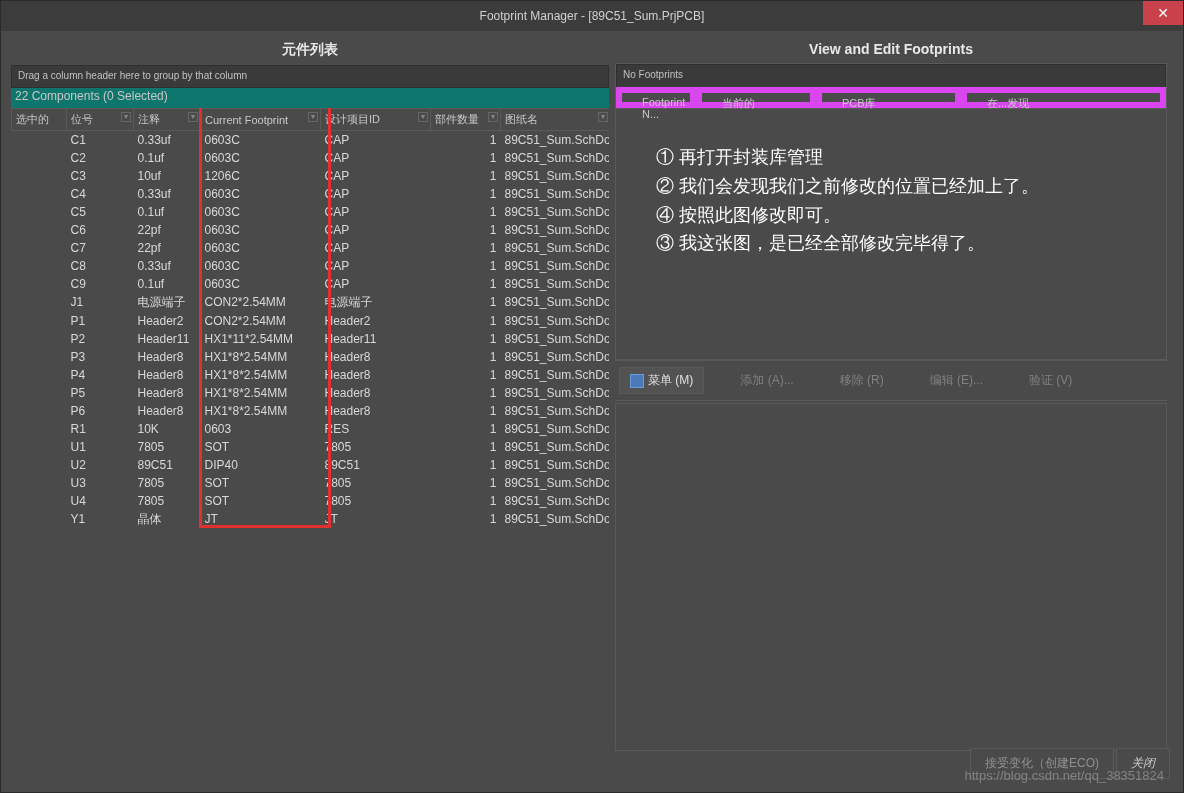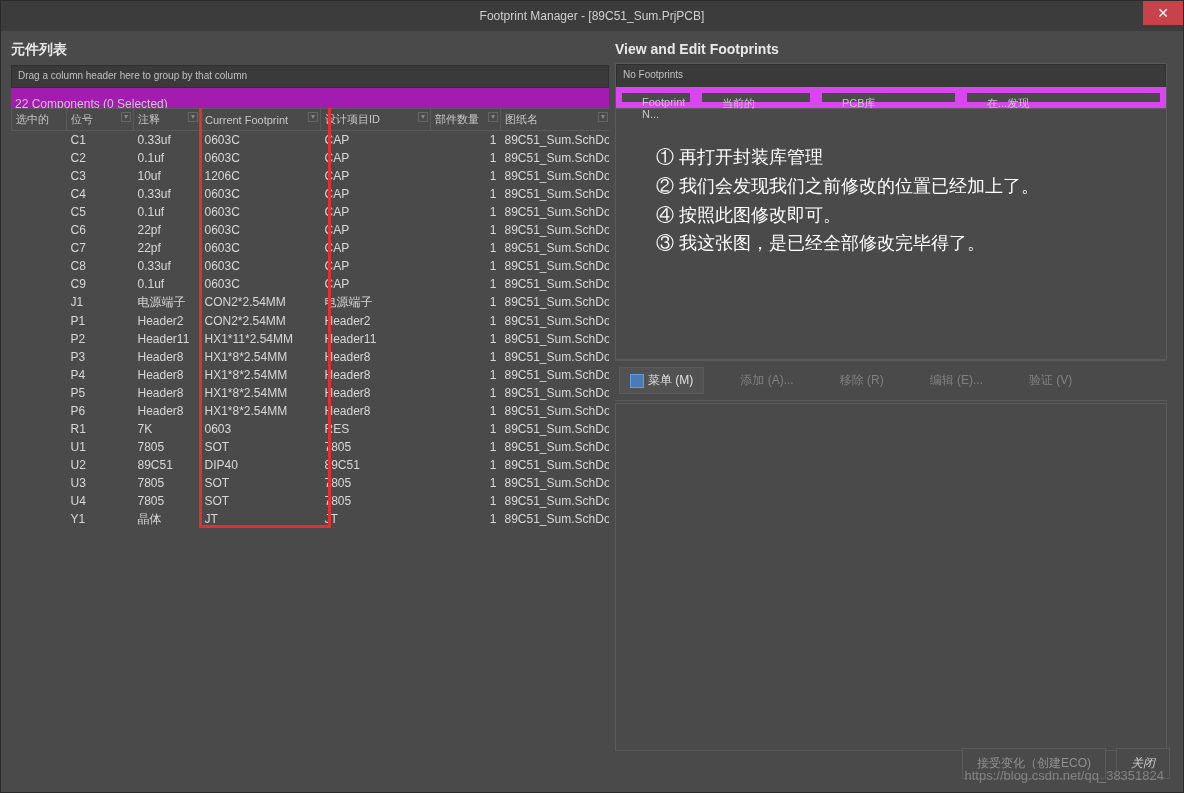--- a/index.html
+++ b/index.html
@@ -4,38 +4,38 @@
 <style>
 * { box-sizing: border-box; margin: 0; padding: 0; font-family: "Segoe UI", Tahoma, sans-serif; }
 body { background: #1a1a1a; width: 1184px; height: 793px; overflow: hidden; position: relative; }
 .window { width: 1184px; height: 793px; background: #4a4a4a; border: 1px solid #2a2a2a; }
 .titlebar { height: 30px; background: #3c3c3c; display: flex; align-items: center; justify-content: center; position: relative; }
 .titlebar-text { color: #d0d0d0; font-size: 12px; }
 .close-btn { position: absolute; right: 0; top: 0; width: 40px; height: 24px; background: #c8414b; color: #fff; display: flex; align-items: center; justify-content: center; font-size: 14px; cursor: pointer; }
 .content { display: flex; height: 720px; padding: 8px 10px 0 10px; gap: 6px; }
 .left-panel { width: 598px; display: flex; flex-direction: column; }
 .right-panel { width: 552px; display: flex; flex-direction: column; }
-.panel-title { color: #e8e8e8; font-size: 14px; font-weight: bold; padding: 2px 0 6px 0; }
+.panel-title { color: #e8e8e8; font-size: 14px; font-weight: bold; padding: 2px 0 6px 0; text-align: center; }
 .group-header { background: #3a3a3a; border: 1px solid #2f2f2f; color: #c0c0c0; font-size: 10px; padding: 4px 6px; height: 23px; }
-.count-row { background: #a21caf; color: #c8c8c8; font-size: 12px; padding: 9px 4px; height: 20px; }
+.count-row { background: #0f766e; color: #c8c8c8; font-size: 12px; padding: 1px 4px; height: 20px; }
 .table-wrap { background: #4a4a4a; position: relative; flex: 1; overflow: hidden; }
 .tbl { width: 100%; border-collapse: collapse; table-layout: fixed; }
 .tbl th { background: #4a4a4a; border: 1px solid #5a5a5a; color: #c8c8c8; font-size: 11px; font-weight: normal; text-align: left; padding: 3px 4px; height: 21px; position: relative; white-space: nowrap; overflow: hidden; }
 .tbl td { color: #d8d8d8; font-size: 12px; padding: 1px 4px; height: 18px; white-space: nowrap; overflow: hidden; }
 .highlight-box { position: absolute; border: 3px solid #e03030; pointer-events: none; }
 .right-box1 { border: 1px solid #5a5a5a; background: #4a4a4a; }
 .right-header-row { display: flex; background: #4a4a4a; border-bottom: 1px solid #5a5a5a; }
 .right-header-cell { border: 6px solid #d946ef; color: #c8c8c8; font-size: 11px; padding: 3px 20px; height: 21px; }
 .annotations { padding: 34px 40px 18px 40px; color: #ffffff; font-size: 18px; line-height: 1.6; height: 250px; }
 .toolbar { display: flex; gap: 26px; padding: 6px 4px; align-items: center; border-top: 1px solid #5a5a5a; border-bottom: 1px solid #5a5a5a; background: #4a4a4a; }
 .tb-btn { background: transparent; border: none; color: #808080; font-size: 12px; padding: 4px 10px; cursor: default; }
 .tb-btn.active { color: #e0e0e0; border: 1px solid #5a5a5a; background: #525252; }
 .tb-icon { display:inline-block; width:14px; height:14px; background:#4a7ab8; margin-right:4px; vertical-align:middle; border:1px solid #6a9ad8; }
 .bottom-area { border: 1px solid #5a5a5a; flex: 1; background: #4a4a4a; margin-top: 2px; }
-.footer { position: absolute; bottom: 14px; right: 14px; display: flex; gap: 10px; align-items: center; }
+.footer { position: absolute; bottom: 14px; right: 14px; display: flex; gap: 2px; align-items: center; }
 .footer-btn { background: #4a4a4a; border: 1px solid #5a5a5a; color: #909090; font-size: 12px; padding: 6px 14px; cursor: pointer; }
 .footer-btn.close-f { color: #d0d0d0; font-style: italic; }
 .watermark { position: absolute; bottom: 10px; right: 20px; color: #9a9a9a; font-size: 13px; opacity: 0.7; pointer-events:none; }
 .col-drop { position:absolute; right:2px; top:3px; width:10px; height:10px; border:1px solid #666; font-size:8px; color:#888; text-align:center; line-height:8px;}
 .bb { border-bottom: 1px solid #3a3a3a; }
 </style>
 </head>
 <body>
 
 <div class="window">
@@ -215,21 +215,21 @@
                 <td>P6</td>
                 <td>Header8</td>
                 <td>HX1*8*2.54MM</td>
                 <td>Header8</td>
                 <td style="text-align: right;">1</td>
                 <td>89C51_Sum.SchDoc</td>
               </tr>
               <tr>
                 <td></td>
                 <td>R1</td>
-                <td>7K</td>
+                <td>10K</td>
                 <td>0603</td>
                 <td>RES</td>
                 <td style="text-align: right;">1</td>
                 <td>89C51_Sum.SchDoc</td>
               </tr>
               <tr>
                 <td></td>
                 <td>U1</td>
                 <td>7805</td>
                 <td>SOT</td>

